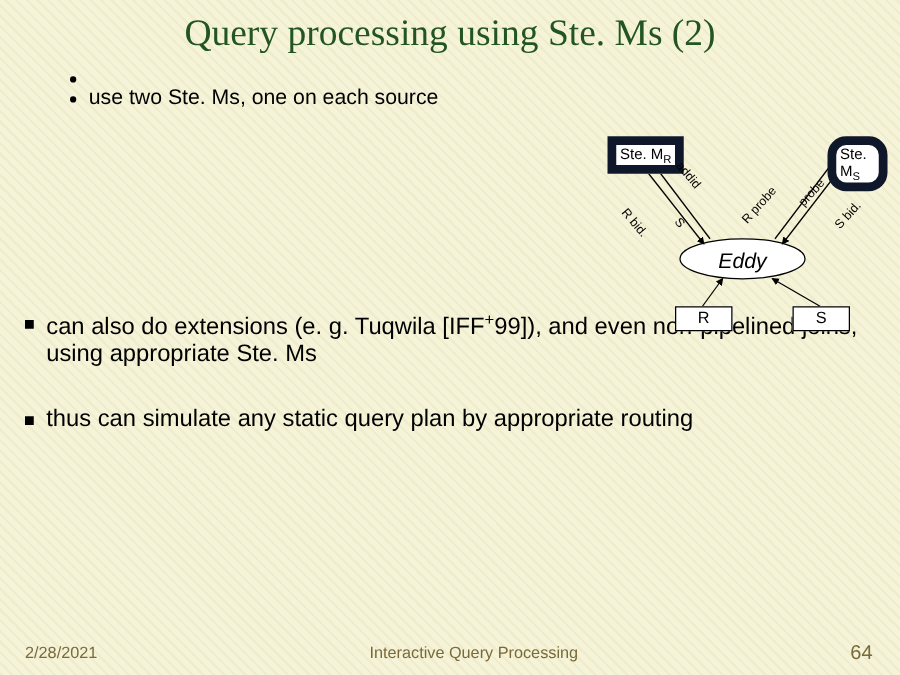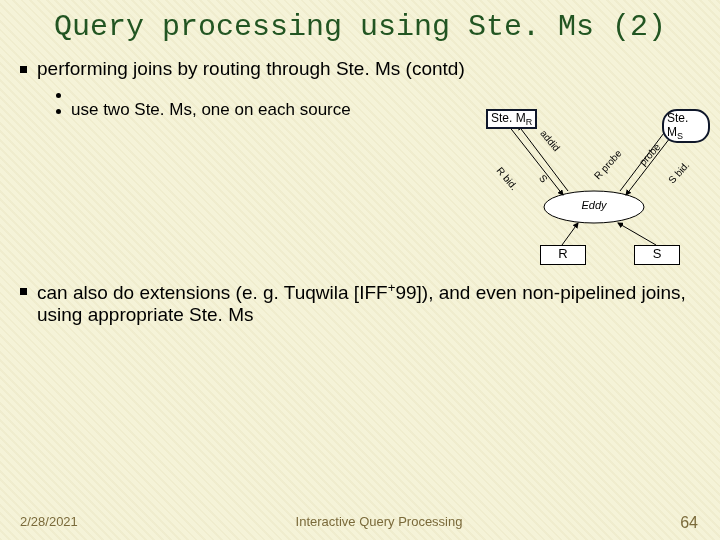--- a/index.html
+++ b/index.html
@@ -11,21 +11,21 @@
     background: #f5f3d8;
     background-image:
       repeating-linear-gradient(45deg, rgba(210,200,150,0.15) 0 2px, transparent 2px 6px),
       linear-gradient(#f5f3d8, #f5f3d8);
     color: #000;
     position: relative;
     overflow: hidden;
   }
   .title {
     color: #225522;
-    font-family: Liberation Mono, monospace;
+    font-family: Liberation Serif, serif;
     font-size: 30px;
     text-align: center;
     padding-top: 10px;
   }
   .content {
     padding: 6px 18px 0 18px;
   }
   .bullet1 {
     display: flex;
     align-items: flex-start;
@@ -79,34 +79,34 @@
     position: absolute;
     left: 478px;
     top: 95px;
     width: 232px;
     height: 190px;
   }
   .stem {
     position: absolute;
     font-size: 12px;
     background: #fff;
-    border: 2px solid #0f172a;
+    border: 7px solid #0f172a;
     padding: 0 3px;
   }
   .stemR { left: 8px; top: 14px; }
   .stemS { left: 184px; top: 14px; border-radius: 15px; }
   .stemSub { font-size: 9px; vertical-align: sub; }
   .eddy {
     position: absolute;
     left: 74px;
     top: 104px;
     width: 84px;
     text-align: center;
     font-style: italic;
-    font-size: 11px;
+    font-size: 17px;
   }
   .src {
     position: absolute;
     border: 1px solid #000;
     background: #fff;
     width: 44px;
     height: 18px;
     text-align: center;
     font-size: 13px;
   }
@@ -118,24 +118,20 @@
     white-space: nowrap;
   }
 </style>
 </head>
 <body>
 
 <div class="title">Query processing using Ste. Ms (2)</div>
 
 <div class="content">
 
-  <div class="bullet1">
-    <div class="sq"></div>
-    <div>performing joins by routing through Ste. Ms (contd)</div>
-  </div>
 
   <div class="sub">
     <div class="bullet2">
       <div class="dot"></div>
     </div>
     <div class="bullet2">
       <div class="dot"></div>
       <div>use two Ste. Ms, one on each source</div>
     </div>
   </div>
@@ -144,20 +140,24 @@
 
   <div class="bullet1">
     <div class="sq"></div>
     <div>
       <span>can also do extensions (e. g. Tuqwila [IFF</span><sup>+</sup><span>99]), and even non-pipelined joins, using appropriate Ste. Ms</span>
     </div>
   </div>
 
   <div style="height:18px"></div>
 
+  <div class="bullet1">
+    <div class="sq"></div>
+    <div>thus can simulate any static query plan by appropriate routing</div>
+  </div>
 
 </div>
 
 <div class="diagram">
 
   <svg width="232" height="190" style="position:absolute;left:0;top:0">
     <defs>
       <marker id="ah" markerWidth="6" markerHeight="6" refX="5" refY="3" orient="auto">
         <path d="M0,0 L6,3 L0,6 z" fill="#000"></path>
       </marker>

